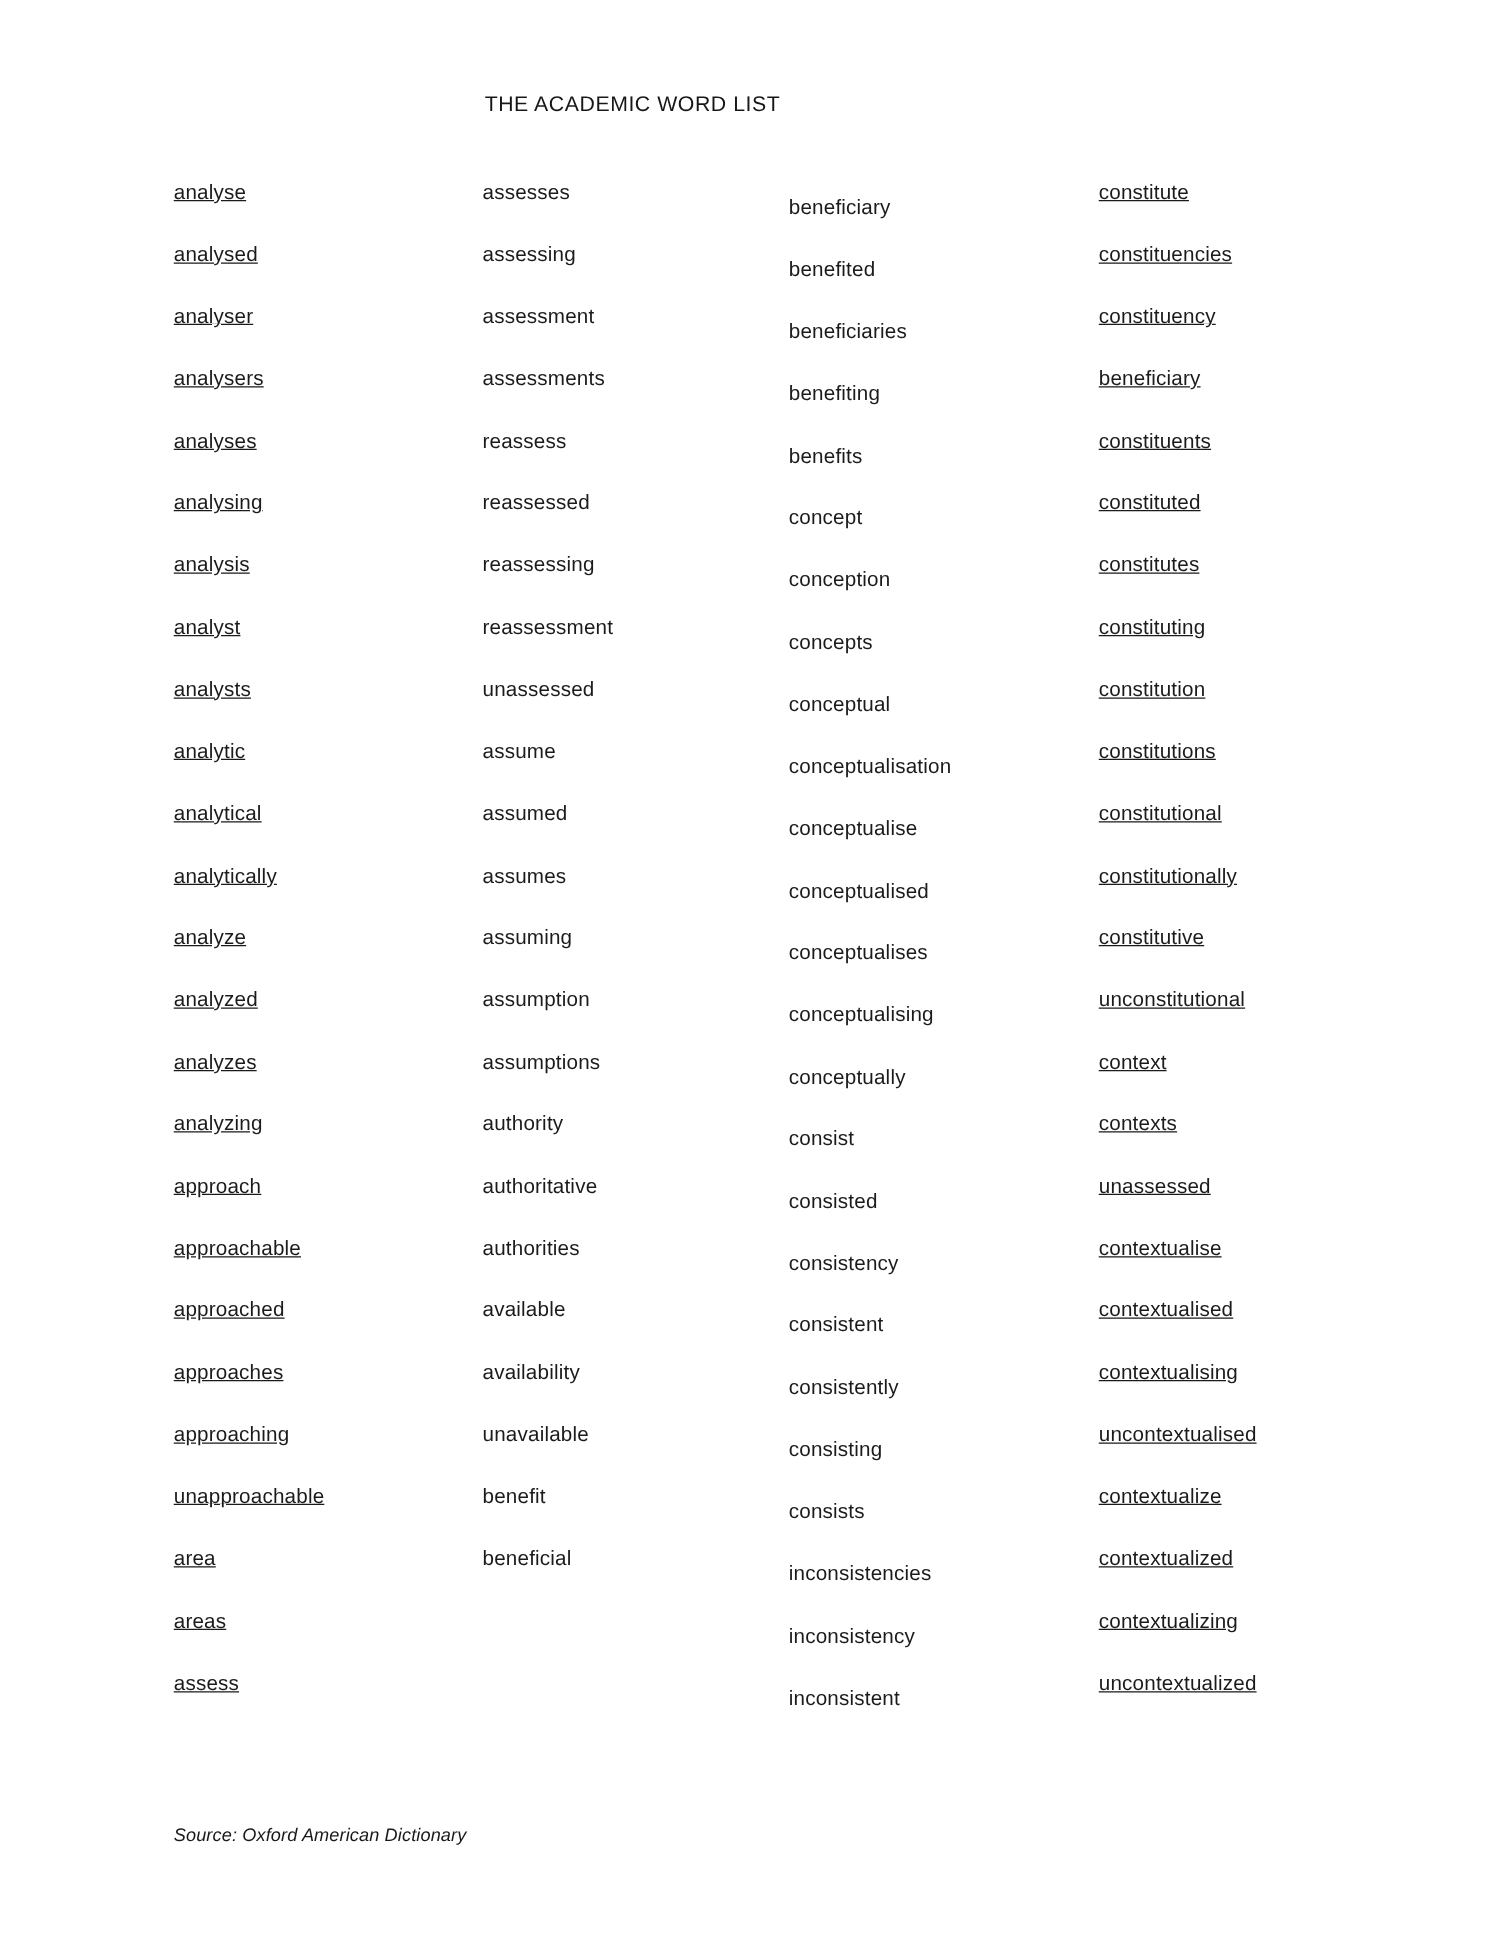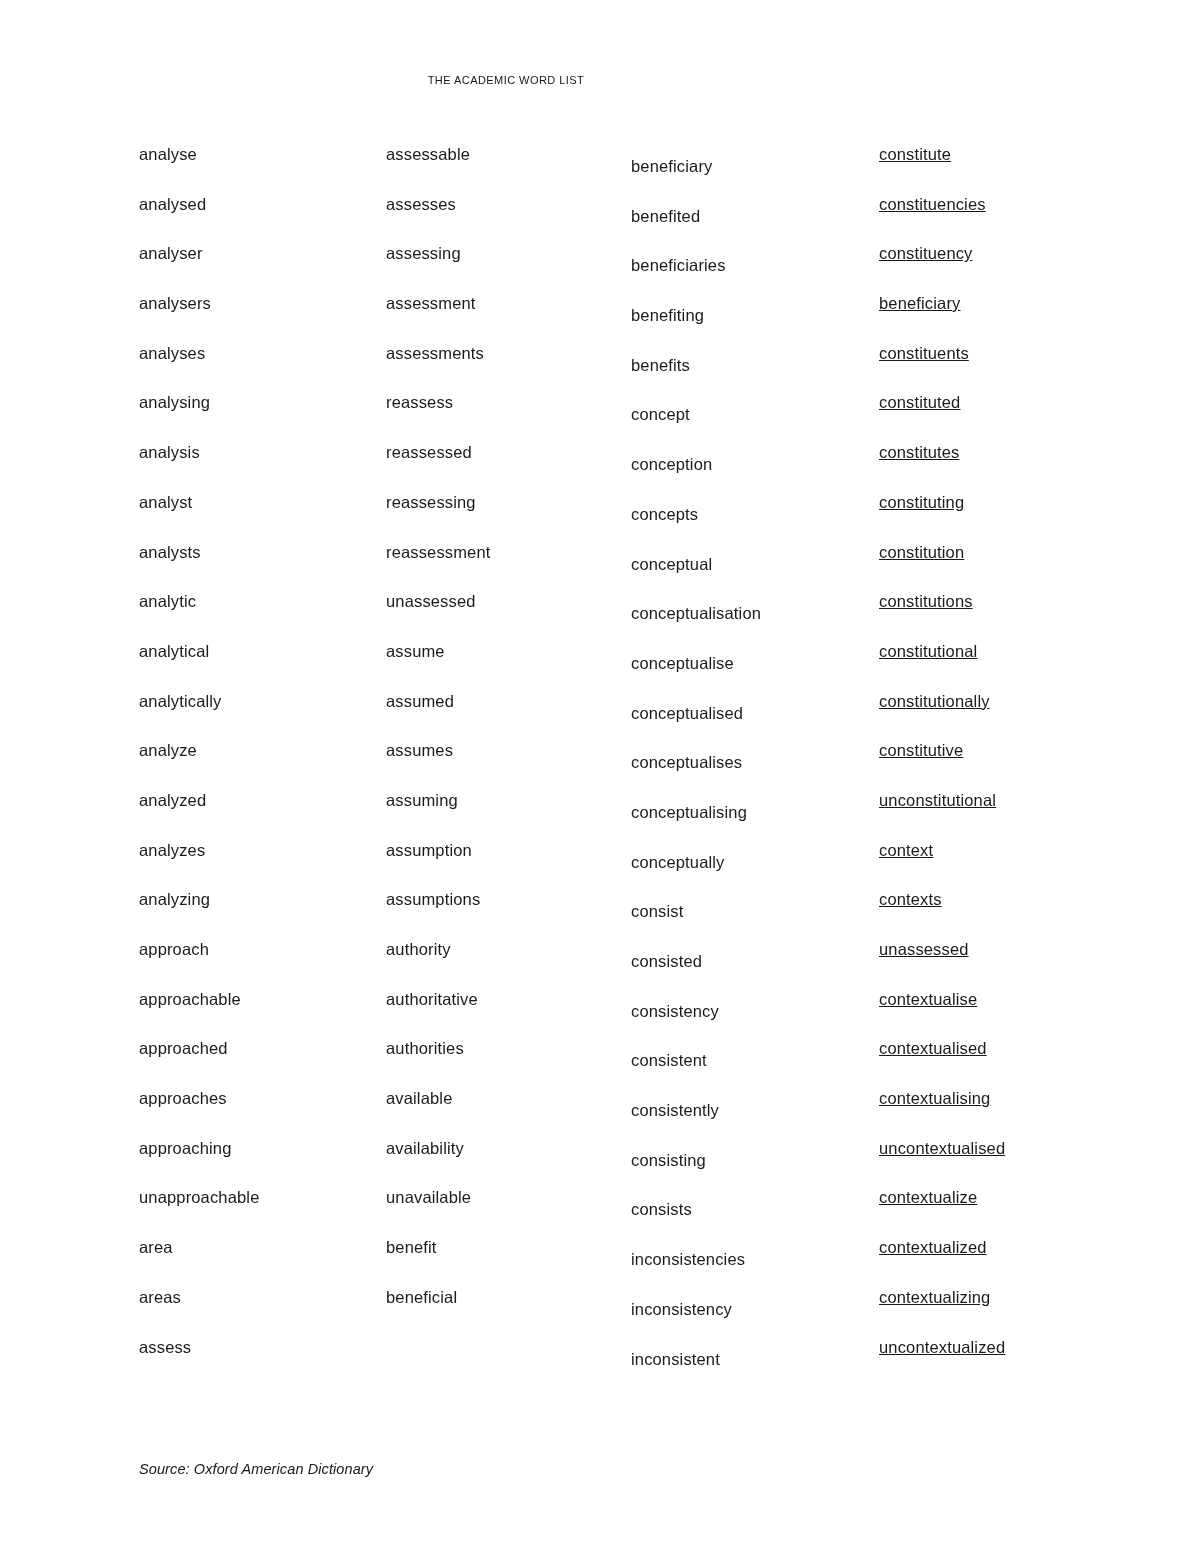--- a/index.html
+++ b/index.html
@@ -25,21 +25,21 @@
     background: #ffffff;
     overflow: hidden;
   }
 
   .doc-title {
     position: absolute;
     left: 0;
     top: 74px;
     width: 1012px;
     text-align: center;
-    font-size: 11px;
+    font-size: 17px;
     letter-spacing: 0.45px;
     font-weight: 400;
     color: #171717;
     white-space: nowrap;
   }
 
   .word-grid {
     position: absolute;
     left: 139px;
     top: 144px;
@@ -47,21 +47,21 @@
     display: flex;
     flex-direction: row;
     align-items: flex-start;
   }
 
   .word-column {
     display: flex;
     flex-direction: column;
     flex: 0 0 auto;
   }
-  .word-column.col-0 { width: 247px; }
+  .word-column.col-0 { width: 247px; text-decoration: underline; }
   .word-column.col-1 { width: 245px; }
   .word-column.col-2 { width: 248px; margin-top: 12px; }
   .word-column.col-3 { width: 200px; text-decoration: underline; }
 
   .word-item {
     height: 49.7px;
     line-height: 20px;
     font-size: 16.5px;
     color: #1b1b1b;
     white-space: nowrap;
@@ -108,21 +108,20 @@
         <div class="word-item">approachable</div>
         <div class="word-item">approached</div>
         <div class="word-item">approaches</div>
         <div class="word-item">approaching</div>
         <div class="word-item">unapproachable</div>
         <div class="word-item">area</div>
         <div class="word-item">areas</div>
         <div class="word-item">assess</div>
       </div>
       <div class="word-column col-1">
-        <div class="word-item">assessable</div>
         <div class="word-item">assesses</div>
         <div class="word-item">assessing</div>
         <div class="word-item">assessment</div>
         <div class="word-item">assessments</div>
         <div class="word-item">reassess</div>
         <div class="word-item">reassessed</div>
         <div class="word-item">reassessing</div>
         <div class="word-item">reassessment</div>
         <div class="word-item">unassessed</div>
         <div class="word-item">assume</div>

